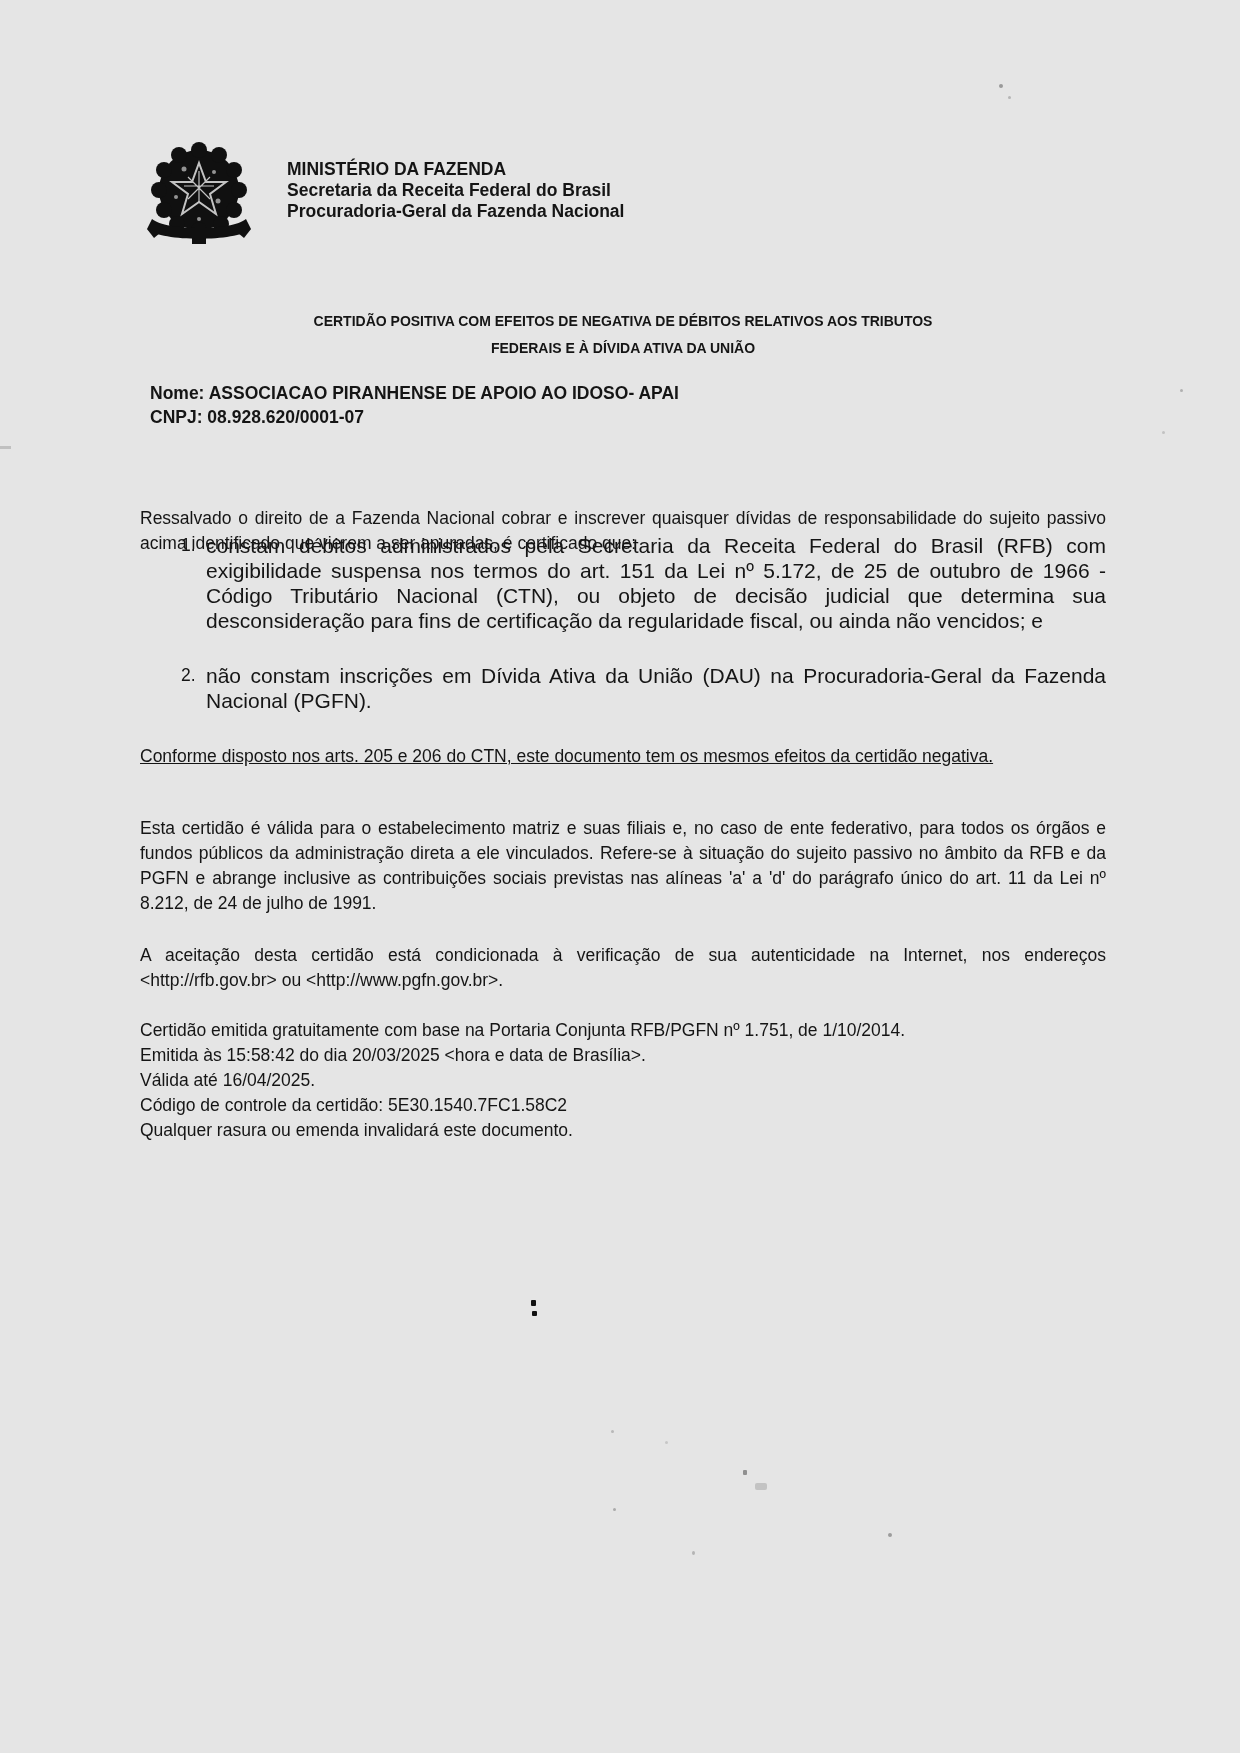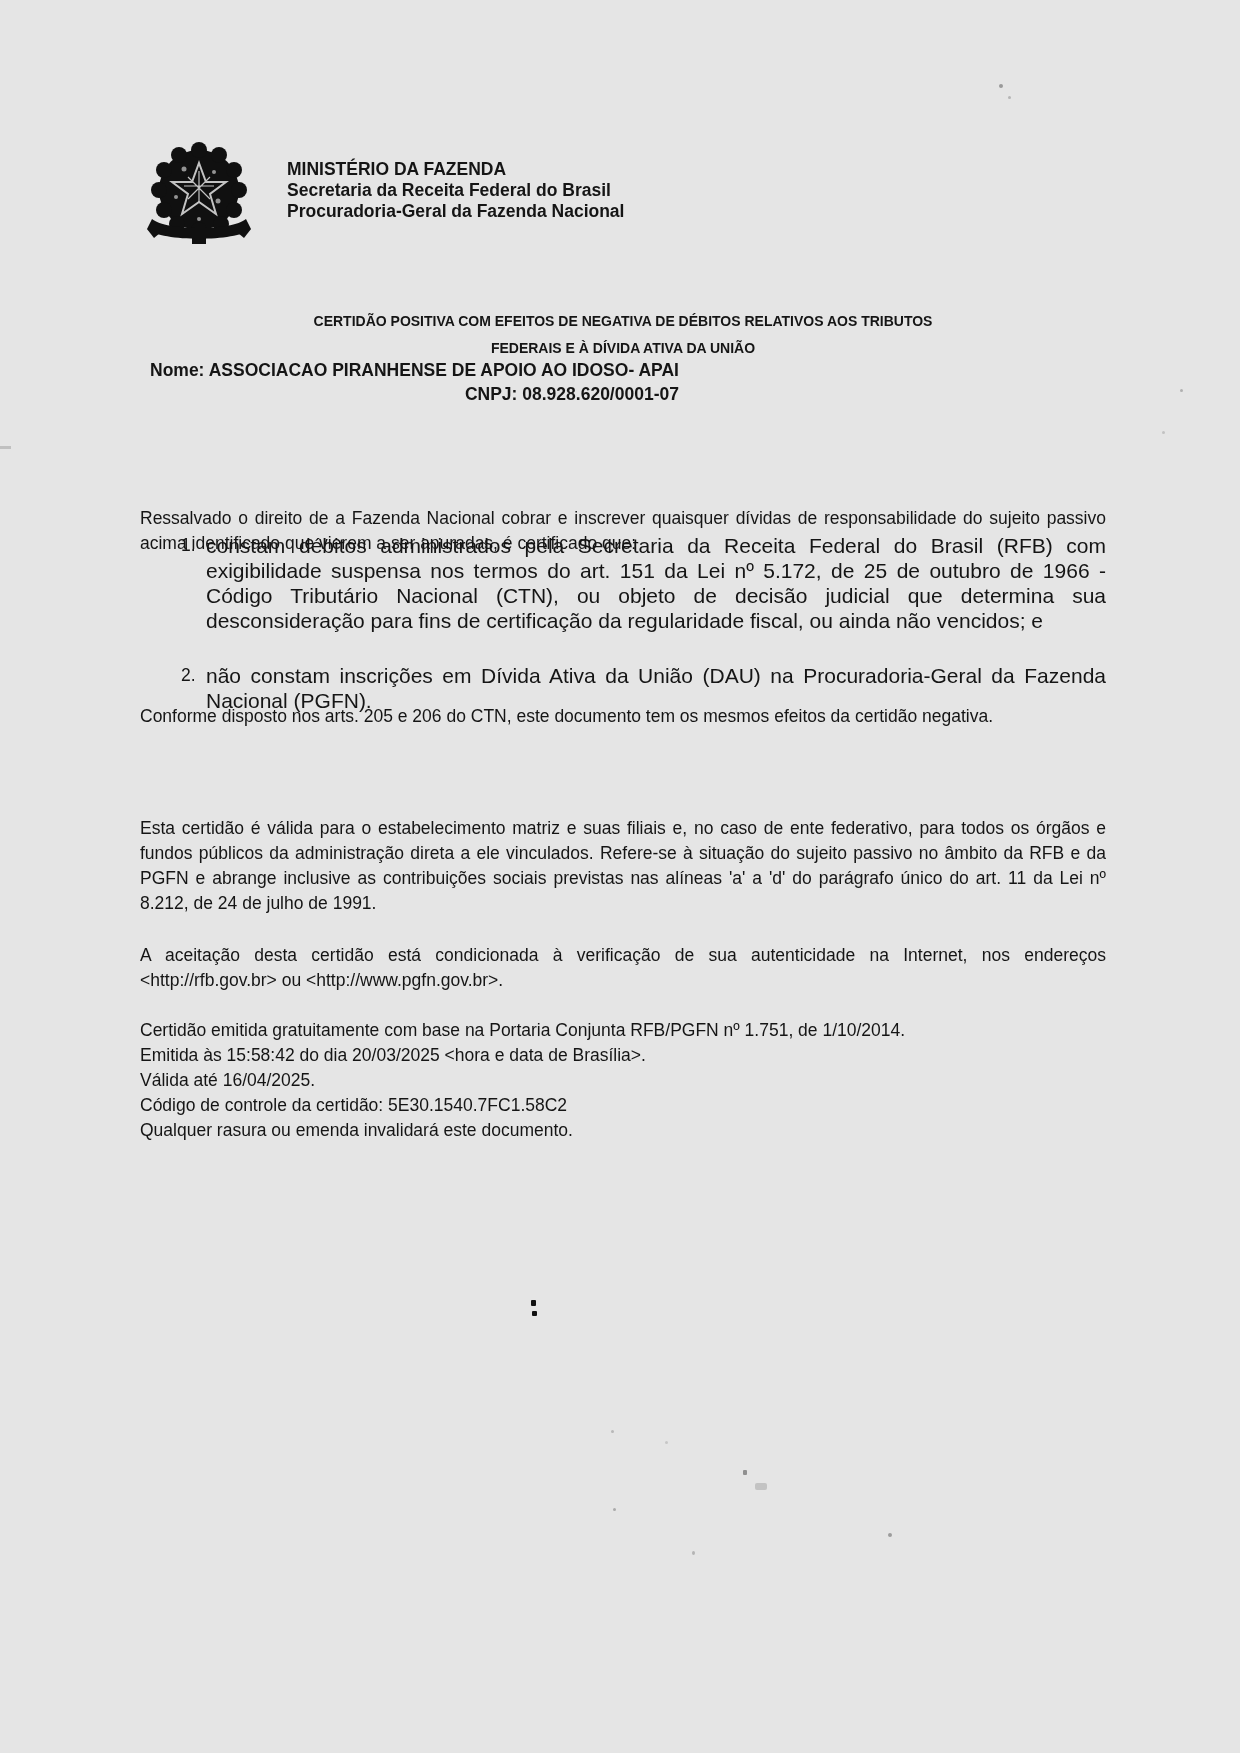--- a/index.html
+++ b/index.html
@@ -35,38 +35,37 @@
     top: 308px;
     width: 966px;
     text-align: center;
     font-weight: bold;
     font-size: 14px;
     line-height: 27px;
   }
   .subject-block {
     position: absolute;
     left: 150px;
-    top: 358px;
+    top: 381px;
     font-weight: bold;
     font-size: 17.5px;
     line-height: 24px;
     white-space: nowrap;
-    text-align: right;
   }
   .para {
     position: absolute;
     left: 140px;
     width: 966px;
     font-size: 17.5px;
     line-height: 25px;
     text-align: justify;
     text-align-last: left;
   }
   .p-intro   { top: 458px; margin-top: 48px; }
-  .p-conforme{ top: 704px; }
+  .p-conforme{ top: 744px; text-decoration: underline; }
   .p-esta    { top: 816px; }
   .p-aceita  { top: 943px; }
   .list-num {
     position: absolute;
     left: 181px;
     width: 22px;
     font-size: 17.5px;
     line-height: 25px;
   }
   .list-text {

